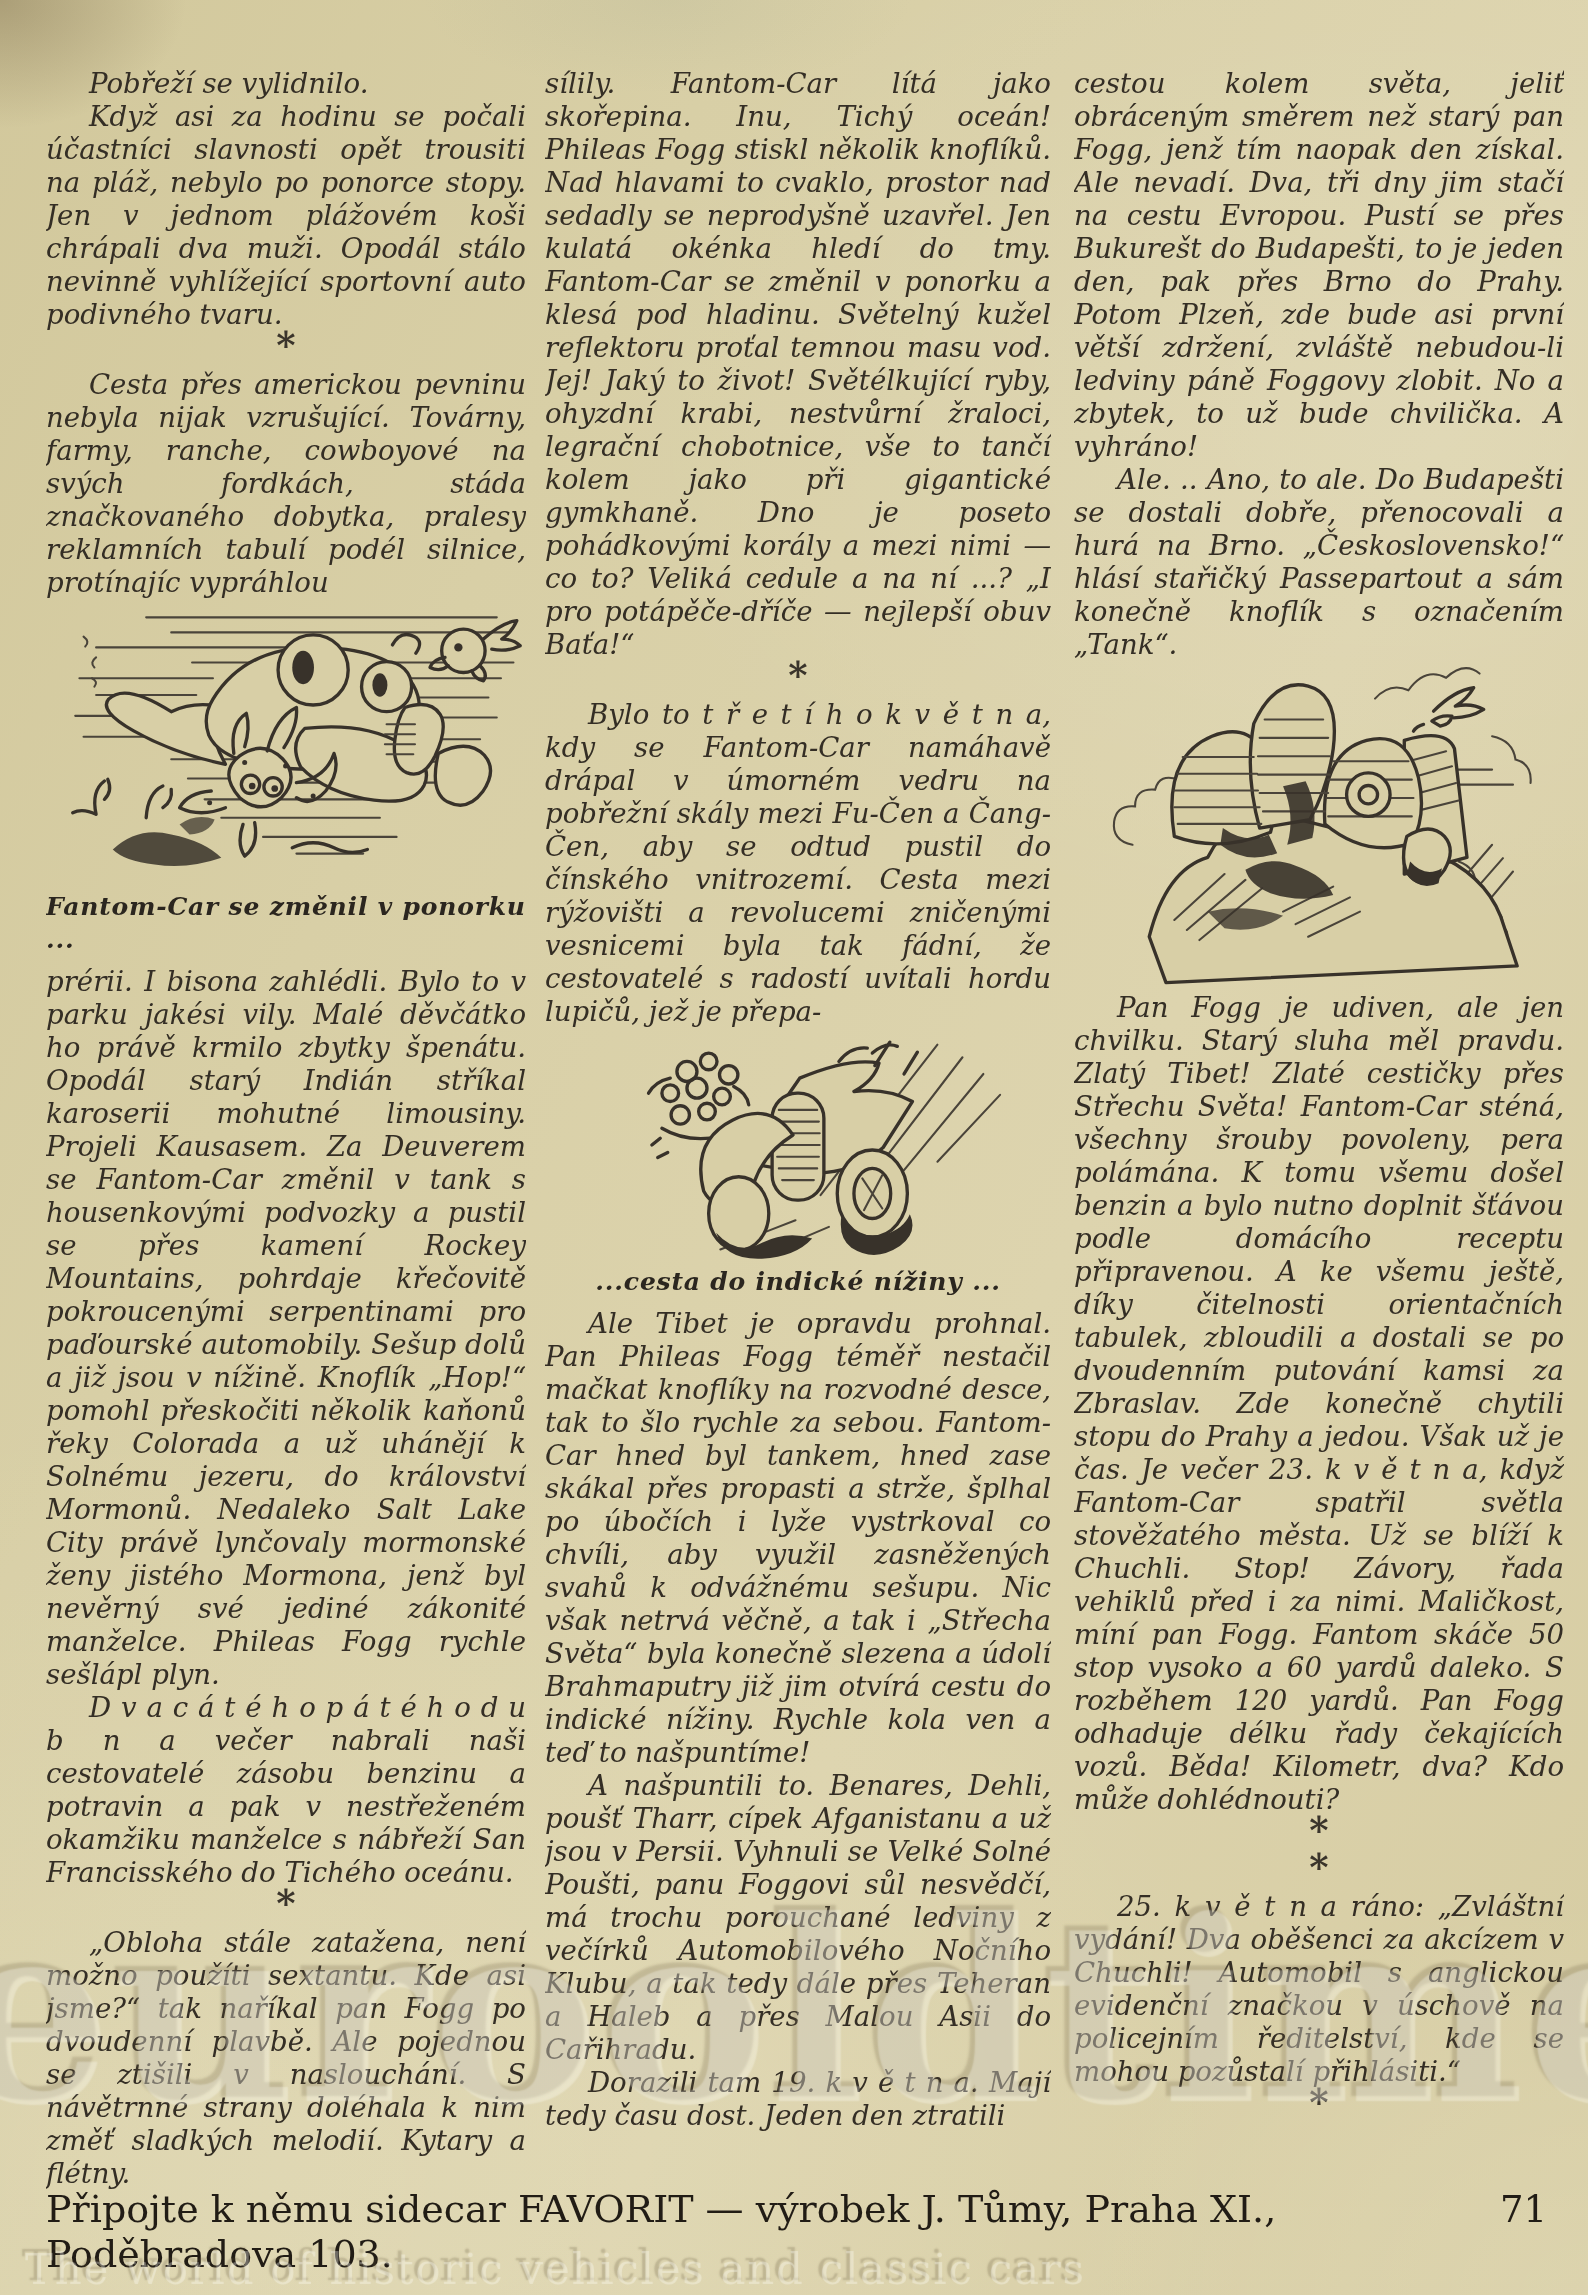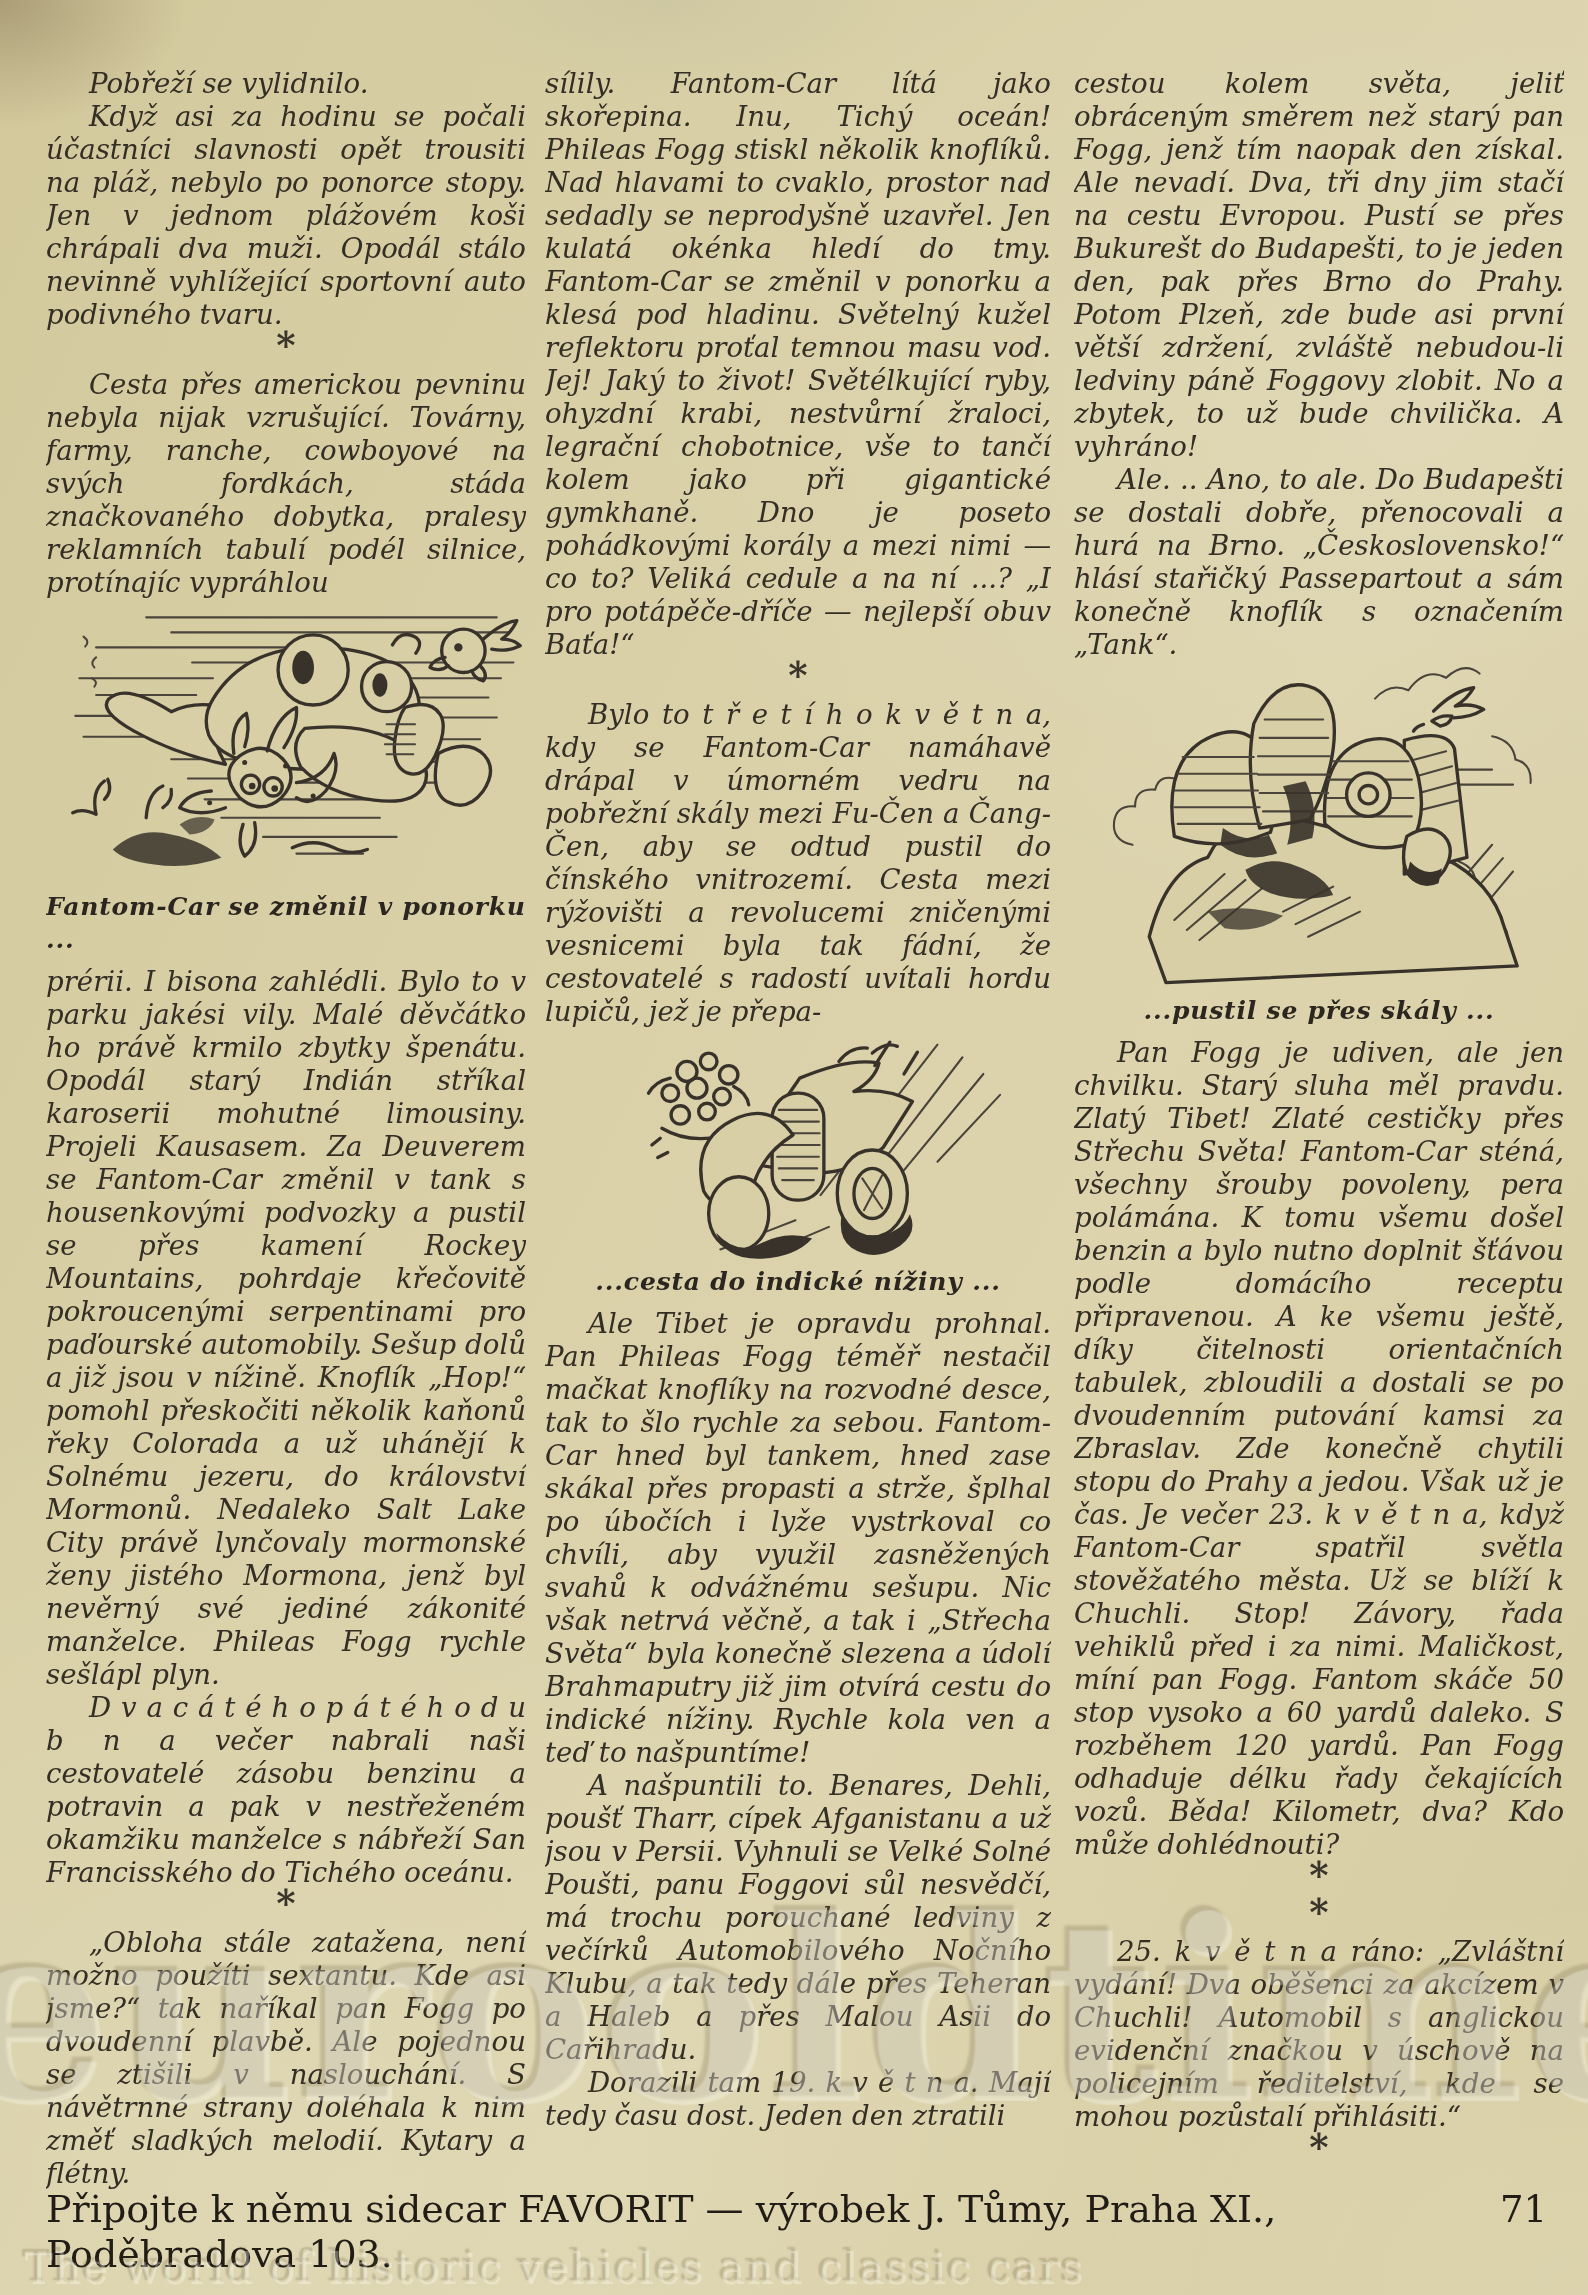--- a/index.html
+++ b/index.html
@@ -267,21 +267,20 @@
           <circle class="ink paper-fill" stroke-width="4.5" cx="352" cy="160" r="26"></circle>
           <circle class="ink" stroke-width="3" cx="352" cy="160" r="11"></circle>
           <path class="ink-fill" d="M178 200 q 28 20 55 8 l 10 22 q -38 14 -68 -10 z" opacity="0.9"></path>
           <path class="ink-fill" d="M250 150 q 15 35 5 70 l 30 -8 q 8 -35 -8 -68 z" opacity="0.9"></path>
         </g>
 
         <path class="ink paper-fill" stroke-width="5" d="M398 210 q 28 -18 45 0 q 14 16 0 40 q -16 24 -36 12 q -20 -14 -9 -52 z"></path>
         <path class="ink-fill" d="M402 240 q 18 20 38 8 l -4 18 q -22 10 -38 -10 z"></path>
       </svg>
     </div>
-      <div class="caption">...pustil se přes skály ...</div>
       <p class="para">Pan Fogg je udiven, ale jen chvilku. Starý sluha měl pravdu. Zlatý Tibet! Zlaté cestičky přes Střechu Světa! Fantom-Car sténá, všechny šrouby povoleny, pera polámána. K tomu všemu došel benzin a bylo nutno doplnit šťávou podle domácího receptu připravenou. A ke všemu ještě, díky čitelnosti orientačních tabulek, zbloudili a dostali se po dvoudenním putování kamsi za Zbraslav. Zde konečně chytili stopu do Prahy a jedou. Však už je čas. Je večer 23. k v ě t n a, když Fantom-Car spatřil světla stověžatého města. Už se blíží k Chuchli. Stop! Závory, řada vehiklů před i za nimi. Maličkost, míní pan Fogg. Fantom skáče 50 stop vysoko a 60 yardů daleko. S rozběhem 120 yardů. Pan Fogg odhaduje délku řady čekajících vozů. Běda! Kilometr, dva? Kdo může dohlédnouti?</p>
       <div class="sep">*</div>
       <div class="sep">*</div>
       <p class="para">25. k v ě t n a ráno: „Zvláštní vydání! Dva oběšenci za akcízem v Chuchli! Automobil s anglickou evidenční značkou v úschově na policejním ředitelství, kde se mohou pozůstalí přihlásiti.“</p>
       <div class="sep">*</div>
     </div>
 
   <div class="wm-large">eurooldtimers.com</div>
 
   <div class="footer">

